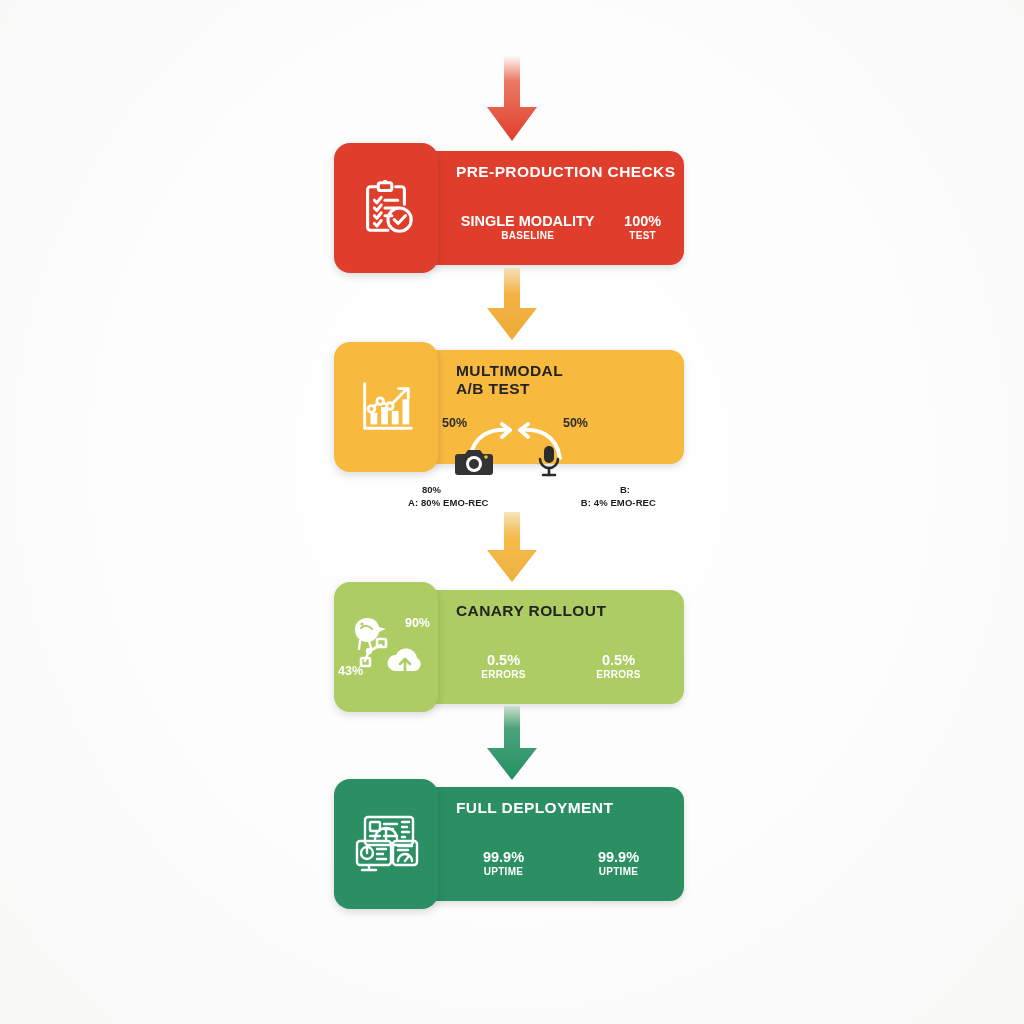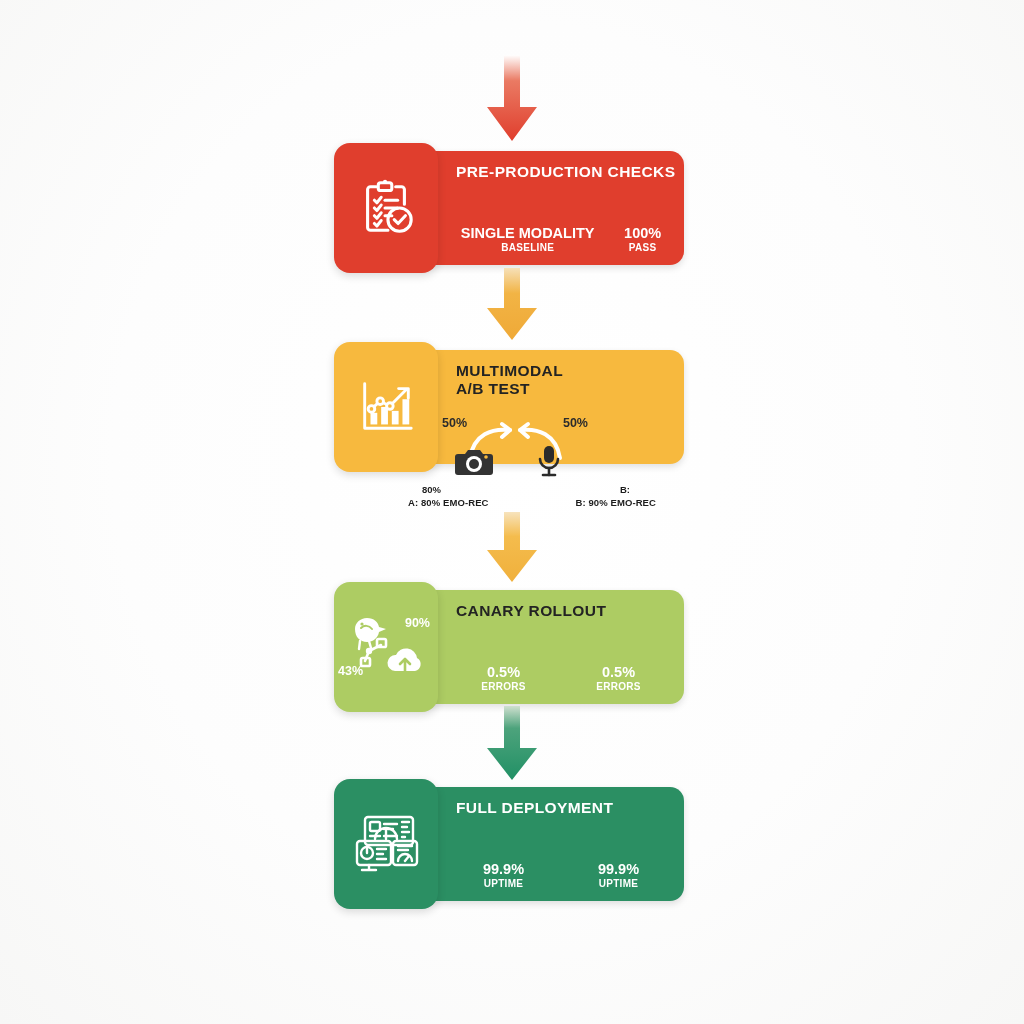--- a/index.html
+++ b/index.html
@@ -64,21 +64,21 @@
     position:absolute;
     left:18px;top:12px;
     font-weight:bold;
     font-size:15.5px;
     letter-spacing:.4px;
     line-height:1.18;
     white-space:pre-line;
   }
   .metrics{
     position:absolute;
-    left:0;right:0;bottom:12px;
+    left:0;right:0;bottom:24px;
     display:flex;
     justify-content:space-around;
     align-items:flex-end;
     padding:0 8px;
   }
   .metric{
     text-align:center;
     line-height:1.14;
   }
   .metric .val{
@@ -205,21 +205,21 @@
 
     <div class="content">
       <div class="title">PRE-PRODUCTION CHECKS</div>
       <div class="metrics">
         <div class="metric">
           <span class="val">SINGLE MODALITY</span>
           <span class="lab">BASELINE</span>
         </div>
         <div class="metric">
           <span class="val">100%</span>
-          <span class="lab">PASS</span>
+          <span class="lab">TEST</span>
         </div>
       </div>
     </div>
   </div>
 
   <div class="arrow" style="left:481px;top:268px;height:74px;">
     <svg viewBox="0 0 62 74" xmlns="http://www.w3.org/2000/svg">
       <defs>
         <linearGradient id="ga2" x1="0" y1="0" x2="0" y2="1">
           <stop offset="0%" stop-color="#f6e0b8"></stop>
@@ -285,21 +285,21 @@
     </span>
   </div>
 
   <div class="abcaption">
     <div class="top">
       <span>80%</span>
       <span>B:</span>
     </div>
     <div class="bot">
       <span>A: 80% EMO-REC</span>
-      <span>B: 90% EMO-REC</span>
+      <span>B: 4% EMO-REC</span>
     </div>
   </div>
 
   <div class="arrow" style="left:481px;top:512px;height:72px;">
     <svg viewBox="0 0 62 72" xmlns="http://www.w3.org/2000/svg">
       <defs>
         <linearGradient id="ga3" x1="0" y1="0" x2="0" y2="1">
           <stop offset="0%" stop-color="#f7e3bd"></stop>
           <stop offset="35%" stop-color="#f4bc4d"></stop>
           <stop offset="100%" stop-color="#f0b03c"></stop>

